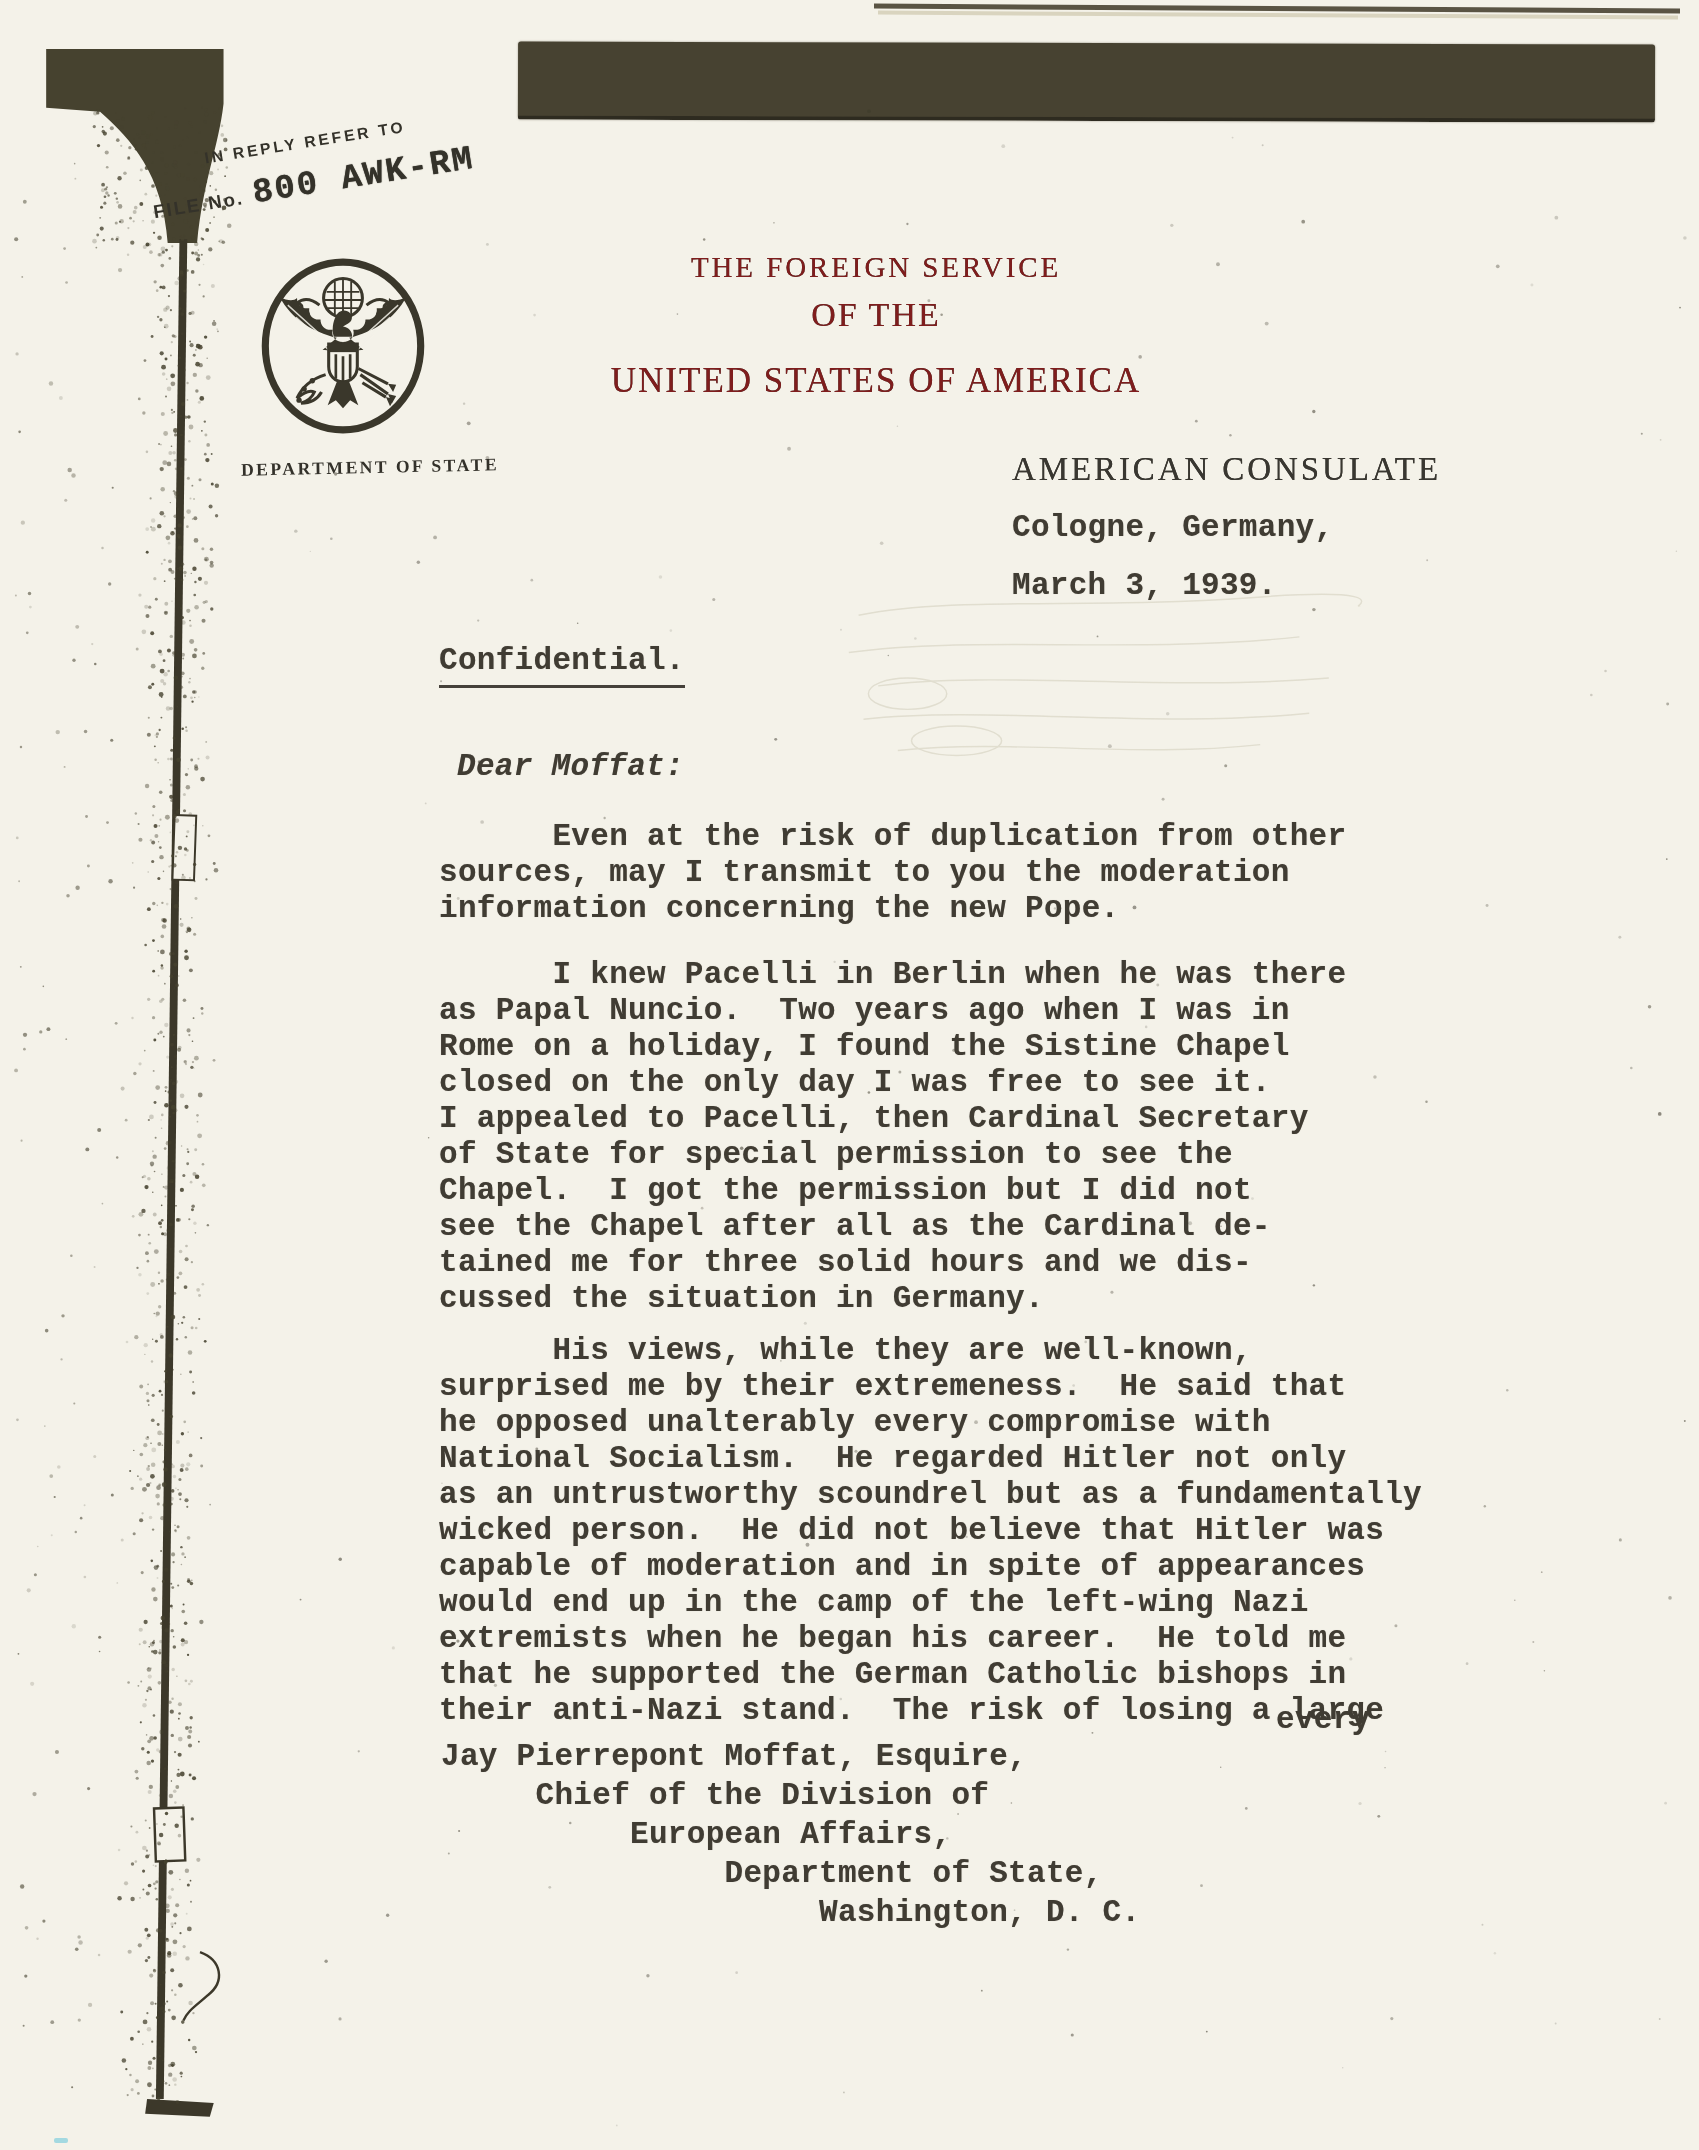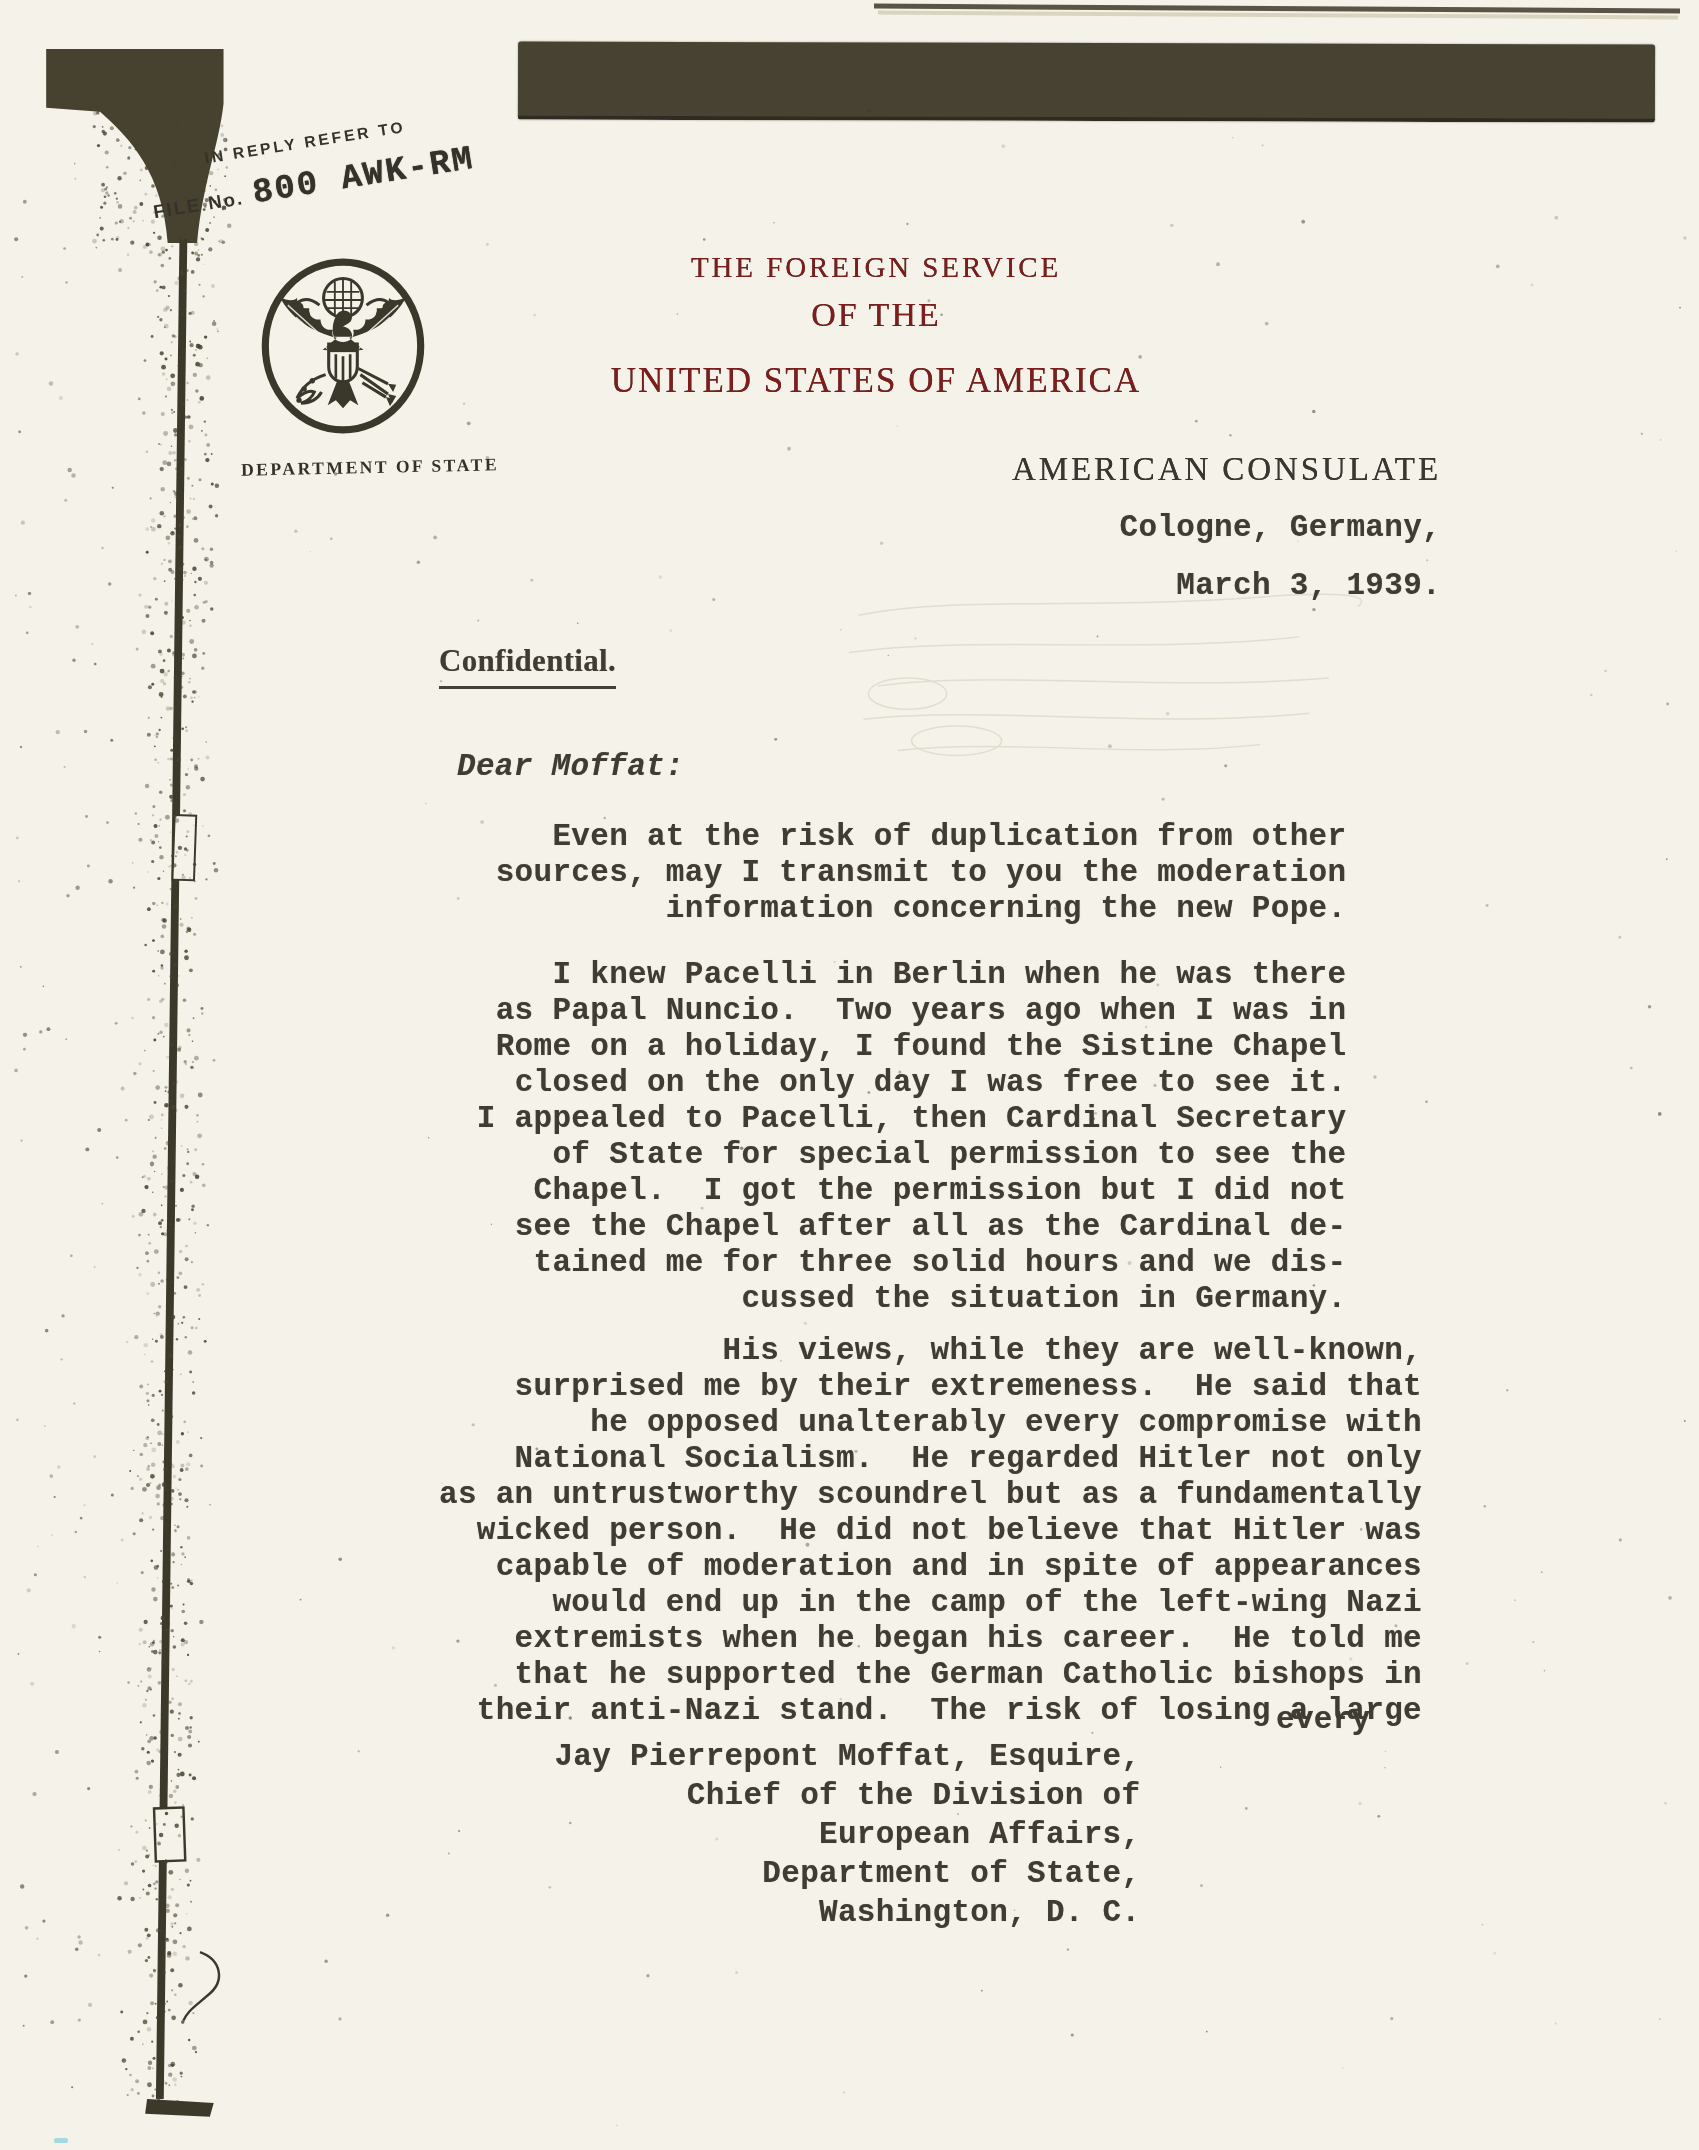--- a/index.html
+++ b/index.html
@@ -27,23 +27,23 @@
   .seal{position:absolute;left:251px;top:251px;width:184px;height:190px;}
   .dept{position:absolute;left:241px;top:457px;transform:rotate(-1.2deg);font-family:"Liberation Serif",serif;font-weight:bold;font-size:17.6px;letter-spacing:2.5px;color:#33312a;}
   .lh-center{position:absolute;left:527px;top:251px;width:698px;text-align:center;font-family:"Liberation Serif",serif;color:#7f1d1d;text-shadow:0 0 0.6px #3a3830;}
   .lh1{font-size:29px;letter-spacing:2.9px;}
   .lh2{font-size:34px;letter-spacing:2px;margin-top:11.8px;}
   .lh3{font-size:35px;letter-spacing:2px;margin-top:27px;}
   .origin{position:absolute;left:1012px;top:451px;}
   .origin .office{font-family:"Liberation Serif",serif;font-size:33px;letter-spacing:2.9px;color:#393731;text-shadow:0 0 0.6px #393731;}
   .origin .tw{margin-top:19.6px;line-height:39px;}
   
-  .tw{font-family:"Liberation Mono","DejaVu Sans Mono",monospace;font-weight:bold;font-size:31px;letter-spacing:0.3px;color:#403c33;text-shadow:0 0 0.7px #403c3366;text-align:right;}
+  .tw{font-family:"Liberation Mono","DejaVu Sans Mono",monospace;font-weight:bold;font-size:31px;letter-spacing:0.3px;color:#403c33;text-shadow:0 0 0.7px #403c3366;}
   .pre{white-space:pre;}
-  .confidential{position:absolute;left:439px;top:643px;font-family:Liberation Serif, serif;}
+  .confidential{position:absolute;left:439px;top:643px;}
   .confidential span{display:inline-block;border-bottom:3.9px solid #45413a;padding-bottom:6.9px;}
   .salutation{position:absolute;left:457px;top:749px;font-style:italic;}
   .para{position:absolute;left:439px;line-height:36px;}
   .p1{top:819px;} .p2{top:957px;} .p3{top:1333px;}
   .catchword{position:absolute;left:1276px;top:1702px;}
   .recipient{position:absolute;left:441px;top:1737px;line-height:39px;}
 </style>
 </head>
 <body>
 

